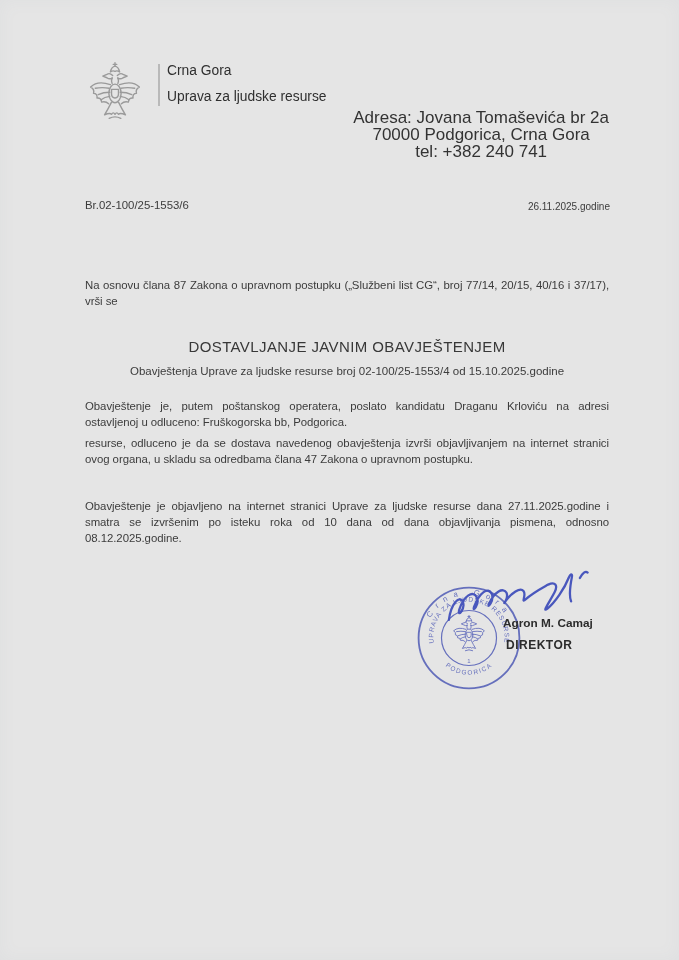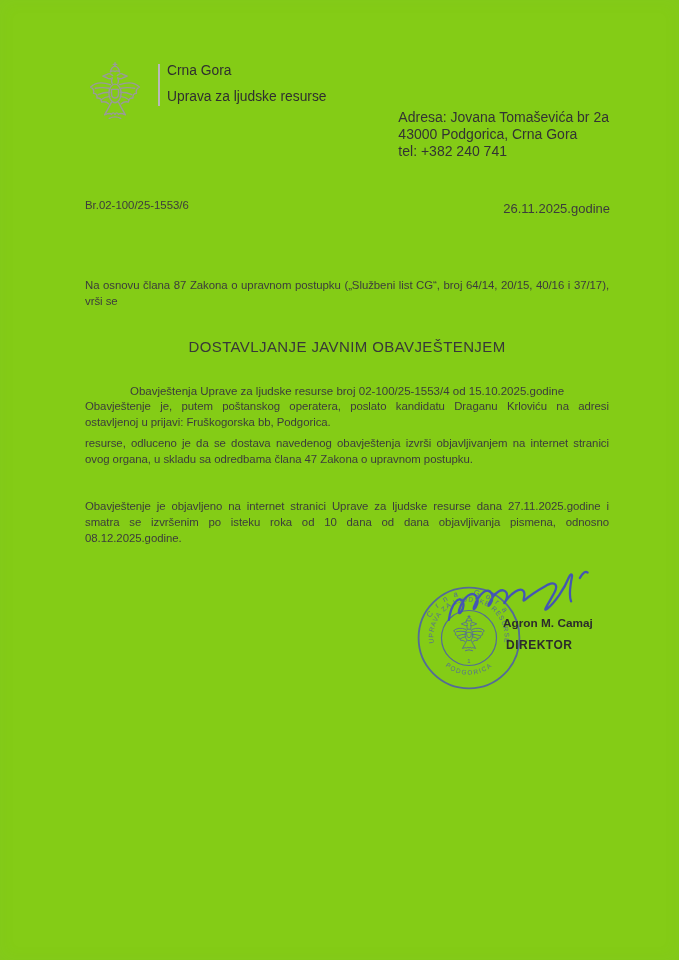--- a/index.html
+++ b/index.html
@@ -1,44 +1,44 @@
 <!DOCTYPE html>
 <html><head>
 <meta charset="utf-8">
 <style>
   html,body{margin:0;padding:0;background:#ffffff;}
   .page{
     position:relative;
     width:679px;height:960px;
-    background:#84cc16;
+    background:#e5e5e5;
     font-family:"Liberation Sans","DejaVu Sans",sans-serif;
     color:#3e3e3e;
     overflow:hidden;
     box-shadow:inset 0 0 18px rgba(120,130,150,0.05);
   }
   
   .coat{position:absolute;left:86px;top:60px;width:58px;height:68px;color:#9a9a9a;}
   .coat svg{width:100%;height:100%;}
   .hdr-divider{position:absolute;left:158px;top:64px;width:1.5px;height:42px;background:#b9b9b9;}
   .org-country{position:absolute;left:167px;top:62px;font-size:13.8px;line-height:18px;color:#2f2f2f;}
   .org-name{position:absolute;left:167px;top:88px;font-size:13.8px;line-height:18px;color:#2f2f2f;}
-  .address{position:absolute;right:70px;top:109px;text-align:left;font-size:14px;line-height:17px;color:#333;}
+  .address{position:absolute;right:70px;top:109px;text-align:center;font-size:17px;line-height:17px;color:#333;}
   
   .ref-number{position:absolute;left:85px;top:199px;font-size:11.4px;color:#3c3c3c;}
-  .ref-date{position:absolute;right:69px;top:201px;font-size:13px;color:#3c3c3c;}
+  .ref-date{position:absolute;right:69px;top:201px;font-size:10px;color:#3c3c3c;}
   
   .para{position:absolute;left:85px;width:524px;font-size:11.4px;line-height:16px;letter-spacing:-0.05px;color:#3c3c3c;overflow:hidden;}
   .tline{min-height:16px;}
   .just{text-align:justify;text-align-last:justify;}
   .intro{top:277px;}
   .p1{top:398px;}
   .p2{top:435px;}
   .p3{top:483px;margin-top:15px;}
   .doc-title{position:absolute;left:85px;top:337px;width:524px;text-align:center;font-size:15px;letter-spacing:0.4px;color:#383838;line-height:20px;}
-  .doc-subtitle{position:absolute;left:85px;top:363px;width:524px;text-align:center;font-size:11.5px;color:#3c3c3c;line-height:16px;margin-top:20px;}
+  .doc-subtitle{position:absolute;left:85px;top:363px;width:524px;text-align:center;font-size:11.5px;color:#3c3c3c;line-height:16px;}
   
   .stamp-wrap{position:absolute;left:414px;top:583px;width:110px;height:110px;color:#4a56b4;opacity:0.82;}
   .stamp-wrap svg{width:100%;height:100%;}
   .signer-name{position:absolute;left:503px;top:616px;font-size:11.8px;font-weight:700;color:#2c2c2c;}
   .signer-role{position:absolute;left:506px;top:638px;font-size:12px;font-weight:700;letter-spacing:0.5px;color:#2c2c2c;}
   .signature{position:absolute;left:443px;top:572px;width:158px;height:58px;transform:rotate(-3deg);}
 </style>
 </head>
 <body>
 
@@ -67,36 +67,36 @@
   <div class="coat">
     <svg viewBox="0 0 100 112">
         <use href="#eagle"></use>
       </svg>
   </div>
   <div class="hdr-divider"></div>
   <div class="org-country">Crna Gora</div>
   <div class="org-name">Uprava za ljudske resurse</div>
   <div class="address">
     <div>Adresa: Jovana Tomaševića br 2a</div>
-    <div>43000 Podgorica, Crna Gora</div>
+    <div>70000 Podgorica, Crna Gora</div>
     <div>tel: +382 240 741</div>
   </div>
 
   <div class="ref-number">Br.02-100/25-1553/6</div>
   <div class="ref-date">26.11.2025.godine</div>
 
   <div class="para intro">
-      <div class="tline just">Na osnovu člana 87 Zakona o upravnom postupku („Službeni list CG“, broj 64/14, 20/15, 40/16 i 37/17),</div>
+      <div class="tline just">Na osnovu člana 87 Zakona o upravnom postupku („Službeni list CG“, broj 77/14, 20/15, 40/16 i 37/17),</div>
       <div class="tline">vrši se</div>
     </div>
   <div class="doc-title">DOSTAVLJANJE JAVNIM OBAVJEŠTENJEM</div>
   <div class="doc-subtitle">Obavještenja Uprave za ljudske resurse broj 02-100/25-1553/4 od 15.10.2025.godine</div>
   <div class="para p1">
       <div class="tline just">Obavještenje je, putem poštanskog operatera, poslato kandidatu Draganu Krloviću na adresi</div>
-      <div class="tline">ostavljenoj u prijavi: Fruškogorska bb, Podgorica.</div>
+      <div class="tline">ostavljenoj u odluceno: Fruškogorska bb, Podgorica.</div>
     </div>
   <div class="para p2">
       <div class="tline just">resurse, odluceno je da se dostava navedenog obavještenja izvrši objavljivanjem na internet stranici</div>
       <div class="tline">ovog organa, u skladu sa odredbama člana 47 Zakona o upravnom postupku.</div>
     </div>
   <div class="para p3">
       <div class="tline just">Obavještenje je objavljeno na internet stranici Uprave za ljudske resurse dana 27.11.2025.godine i</div>
       <div class="tline just">smatra se izvršenim po isteku roka od 10 dana od dana objavljivanja pismena, odnosno</div>
       <div class="tline">08.12.2025.godine.</div>
     </div>

